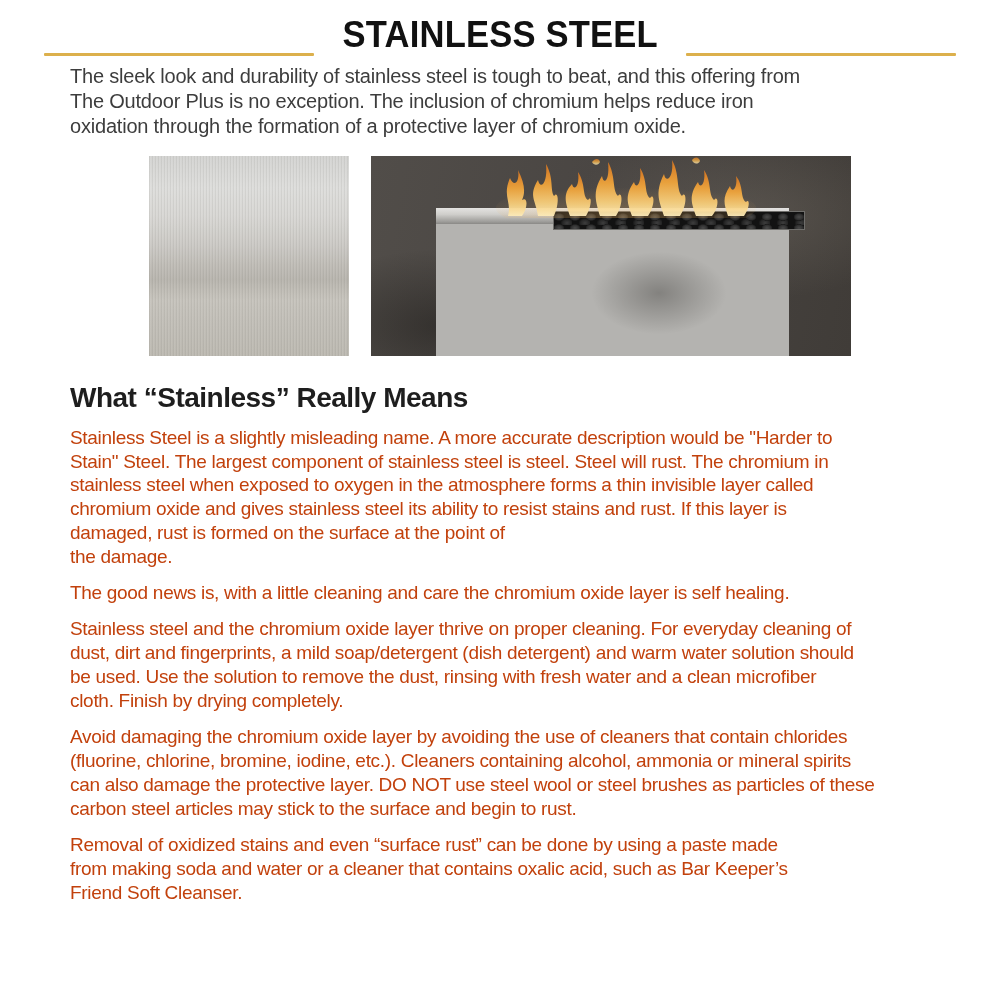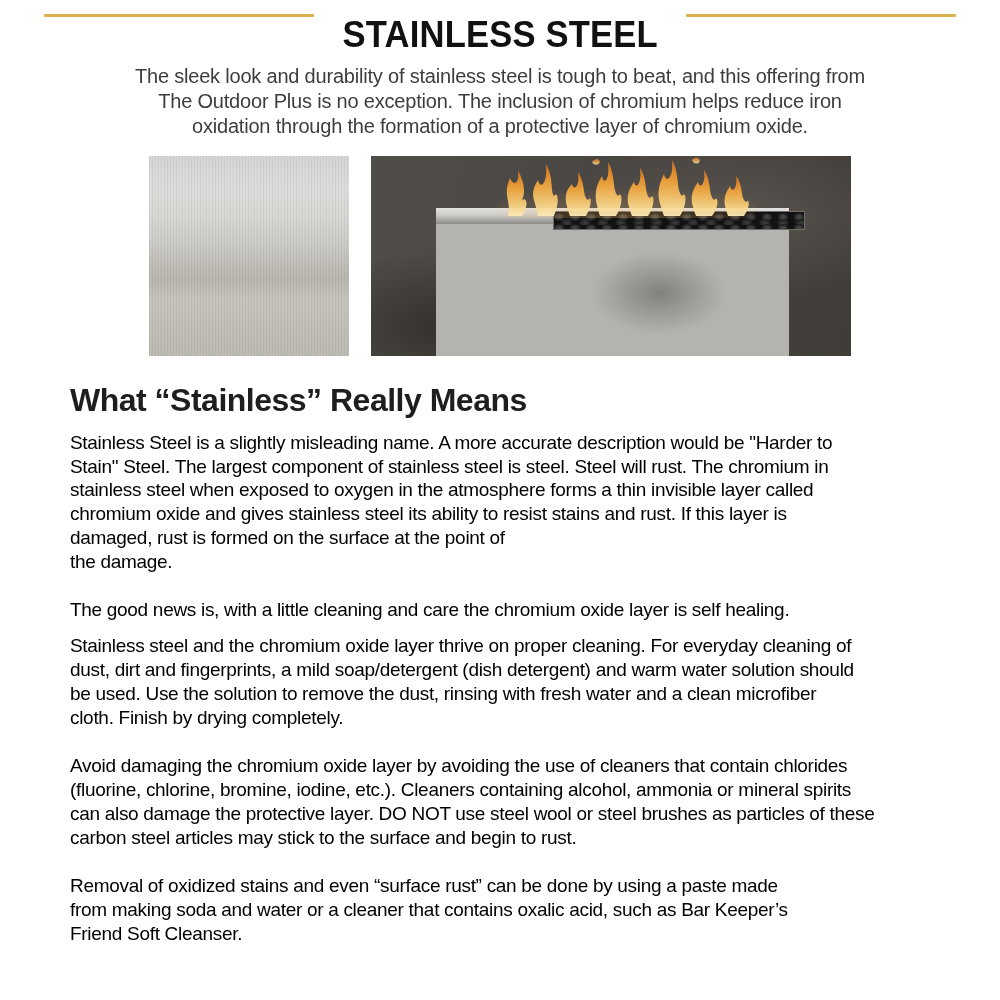--- a/index.html
+++ b/index.html
@@ -9,21 +9,21 @@
     font-family: "Liberation Sans", sans-serif;
   }
   .wrap {
     width: 912px;
     margin: 0 auto;
     padding-top: 14px;
   }
   
   .title-row {
     display: flex;
-    align-items: flex-start;
+    align-items: flex-end;
     gap: 22px;
     margin-bottom: 8px;
   }
   .rule {
     flex: 1;
     height: 3px;
     background: #dcb04c;
     border-radius: 1px;
   }
   h1.title {
@@ -33,21 +33,21 @@
     letter-spacing: 0.2px;
     color: #111111;
     white-space: nowrap;
     transform: scaleX(0.96);
   }
   .content {
     margin: 0 26px;
   }
   p.intro {
     margin: 0;
-    text-align: center;
+    text-align: left;
     font-size: 20px;
     line-height: 1.26;
     letter-spacing: -0.2px;
     color: #3d3d3d;
     white-space: pre-line;
   }
   
   .images-row {
     margin-top: 16px;
     display: flex;
@@ -122,35 +122,34 @@
   svg.flames {
     position: absolute;
     left: 125px;
     top: 0;
     width: 260px;
     height: 62px;
   }
   
   h2.section-heading {
     margin: 26px 0 0 0;
-    font-size: 32px;
+    font-size: 28px;
     font-weight: bold;
     letter-spacing: -0.5px;
     color: #1e1e1e;
   }
   p.body-para {
     margin: 12px 0 0 0;
     font-size: 19px;
     line-height: 1.26;
     letter-spacing: -0.3px;
-    color: #000000;
+    color: #c2410c;
     white-space: pre-line;
   }
   p.body-para + p.body-para {
-    margin-top: 24px;
   }
   section { display: block; }
 </style>
 </head>
 <body>
 
 <div class="wrap">
 
   <div class="title-row">
     <span class="rule" style="background: rgb(220, 176, 76);"></span>

